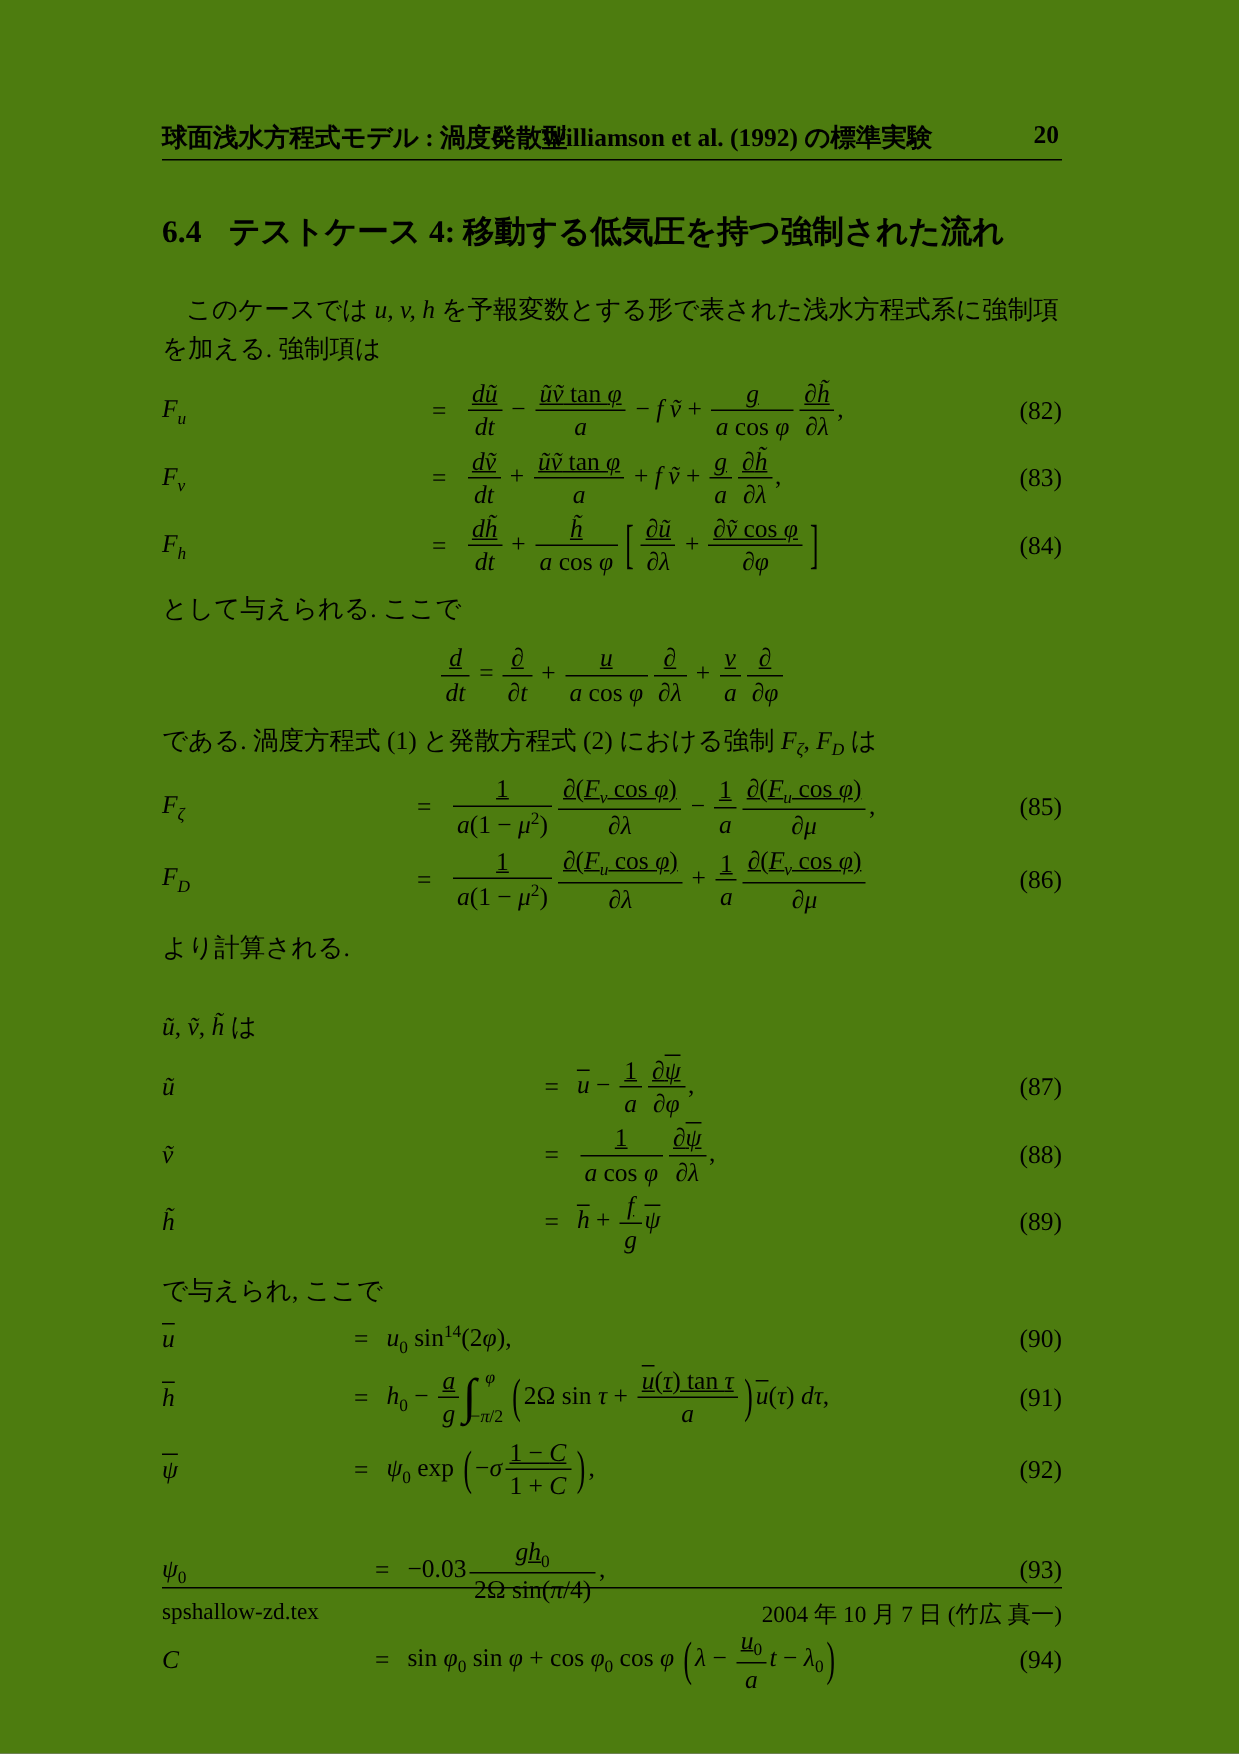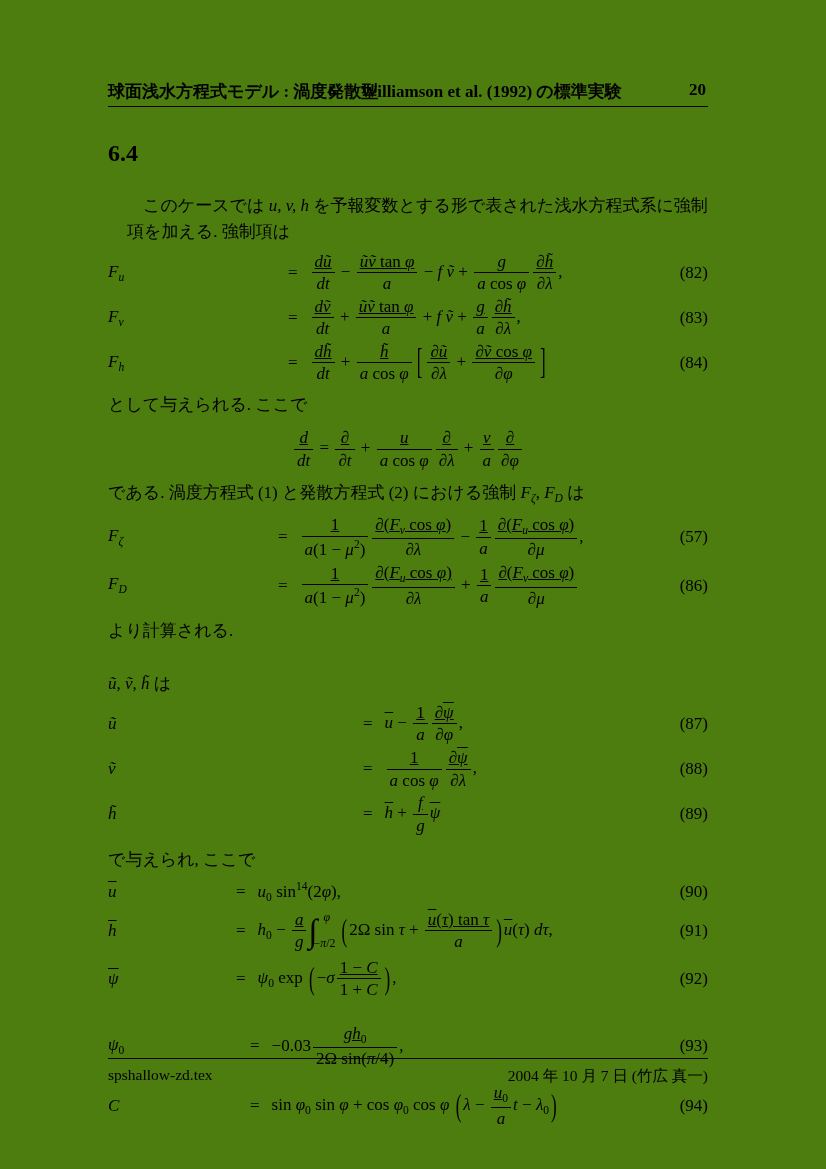--- a/index.html
+++ b/index.html
@@ -28,25 +28,25 @@
   .pg-footer{
     position:absolute;top:1058px;left:108px;width:600px;
     border-top:1.5px solid #000;
     padding-top:7px;
     display:flex;justify-content:space-between;
     font-size:15.5px;
   }
   
   .body{position:absolute;top:120px;left:108px;width:600px;}
   .sec-heading{
-    margin:20px 0 0 0;font-size:24px;font-weight:bold;
+    margin:20px 0 0 0;font-size:21px;font-weight:bold;
     display:flex;gap:18px;align-items:baseline;
   }
   .para{margin:0;line-height:1.55;}
-  .p1{margin-top:26px;margin-left:19px;}
+  .p1{margin-top:26px;}
   .p1 .ind{display:inline-block;width:16px;}
   .p2{margin-top:8px;}
   .p3{margin-top:8px;}
   .p4{margin-top:10px;}
   .p5{margin-top:26px;}
   .p6{margin-top:12px;}
   
   .eqblock{margin-top:6px;}
   .eqrow{display:flex;align-items:center;margin:3px 0;}
   .eq-lhs{text-align:left;flex:0 0 auto;}
@@ -86,20 +86,21 @@
   <div class="pg-header">
     <span class="h-title">球面浅水方程式モデル : 渦度発散型</span>
     <span class="h-overlap"><span class="h-secnum">6</span><span class="h-sectitle">Williamson et al. (1992) の標準実験</span></span>
     <span class="h-page">20</span>
   </div>
 
   <div class="body">
 
     <h2 class="sec-heading">
       <span class="sec-num">6.4</span>
+      <span class="sec-title">テストケース 4: 移動する低気圧を持つ強制された流れ</span>
     </h2>
 
     <p class="para p1"><span class="ind"></span><span>このケースでは <i>u, v, h</i> を予報変数とする形で表された浅水方程式系に強制項を加える. 強制項は</span></p>
 
     <div class="eqblock b1">
       <div class="eqrow">
         <span class="eq-lhs"><i>F</i><sub><i>u</i></sub></span>
         <span class="eq-sign">=</span>
         <span class="eq-rhs"><span class="fr"><span class="fn"><i>dũ</i></span><span class="fd"><i>dt</i></span></span> − <span class="fr"><span class="fn"><i>ũṽ</i> tan <i>φ</i></span><span class="fd"><i>a</i></span></span> − <i>f ṽ</i> + <span class="fr"><span class="fn"><i>g</i></span><span class="fd"><i>a</i> cos <i>φ</i></span></span><span class="fr"><span class="fn">∂<i>h̃</i></span><span class="fd">∂<i>λ</i></span></span>,</span>
         <span class="eq-num">(82)</span>
@@ -124,21 +125,21 @@
       <span class="eq-rhs"><span class="fr"><span class="fn"><i>d</i></span><span class="fd"><i>dt</i></span></span> = <span class="fr"><span class="fn">∂</span><span class="fd">∂<i>t</i></span></span> + <span class="fr"><span class="fn"><i>u</i></span><span class="fd"><i>a</i> cos <i>φ</i></span></span><span class="fr"><span class="fn">∂</span><span class="fd">∂<i>λ</i></span></span> + <span class="fr"><span class="fn"><i>v</i></span><span class="fd"><i>a</i></span></span><span class="fr"><span class="fn">∂</span><span class="fd">∂<i>φ</i></span></span></span>
     </div>
 
     <p class="para p3">である. 渦度方程式 (1) と発散方程式 (2) における強制 <i>F</i><sub><i>ζ</i></sub>, <i>F</i><sub><i>D</i></sub> は</p>
 
     <div class="eqblock b2">
       <div class="eqrow">
         <span class="eq-lhs"><i>F</i><sub><i>ζ</i></sub></span>
         <span class="eq-sign">=</span>
         <span class="eq-rhs"><span class="fr"><span class="fn">1</span><span class="fd"><i>a</i>(1 − <i>μ</i><sup>2</sup>)</span></span><span class="fr"><span class="fn">∂(<i>F</i><sub><i>v</i></sub> cos <i>φ</i>)</span><span class="fd">∂<i>λ</i></span></span> − <span class="fr"><span class="fn">1</span><span class="fd"><i>a</i></span></span><span class="fr"><span class="fn">∂(<i>F</i><sub><i>u</i></sub> cos <i>φ</i>)</span><span class="fd">∂<i>μ</i></span></span>,</span>
-        <span class="eq-num">(57)</span>
+        <span class="eq-num">(85)</span>
       </div>
       <div class="eqrow">
         <span class="eq-lhs"><i>F</i><sub><i>D</i></sub></span>
         <span class="eq-sign">=</span>
         <span class="eq-rhs"><span class="fr"><span class="fn">1</span><span class="fd"><i>a</i>(1 − <i>μ</i><sup>2</sup>)</span></span><span class="fr"><span class="fn">∂(<i>F</i><sub><i>u</i></sub> cos <i>φ</i>)</span><span class="fd">∂<i>λ</i></span></span> + <span class="fr"><span class="fn">1</span><span class="fd"><i>a</i></span></span><span class="fr"><span class="fn">∂(<i>F</i><sub><i>v</i></sub> cos <i>φ</i>)</span><span class="fd">∂<i>μ</i></span></span></span>
         <span class="eq-num">(86)</span>
       </div>
     </div>
 
     <p class="para p4">より計算される.</p>

